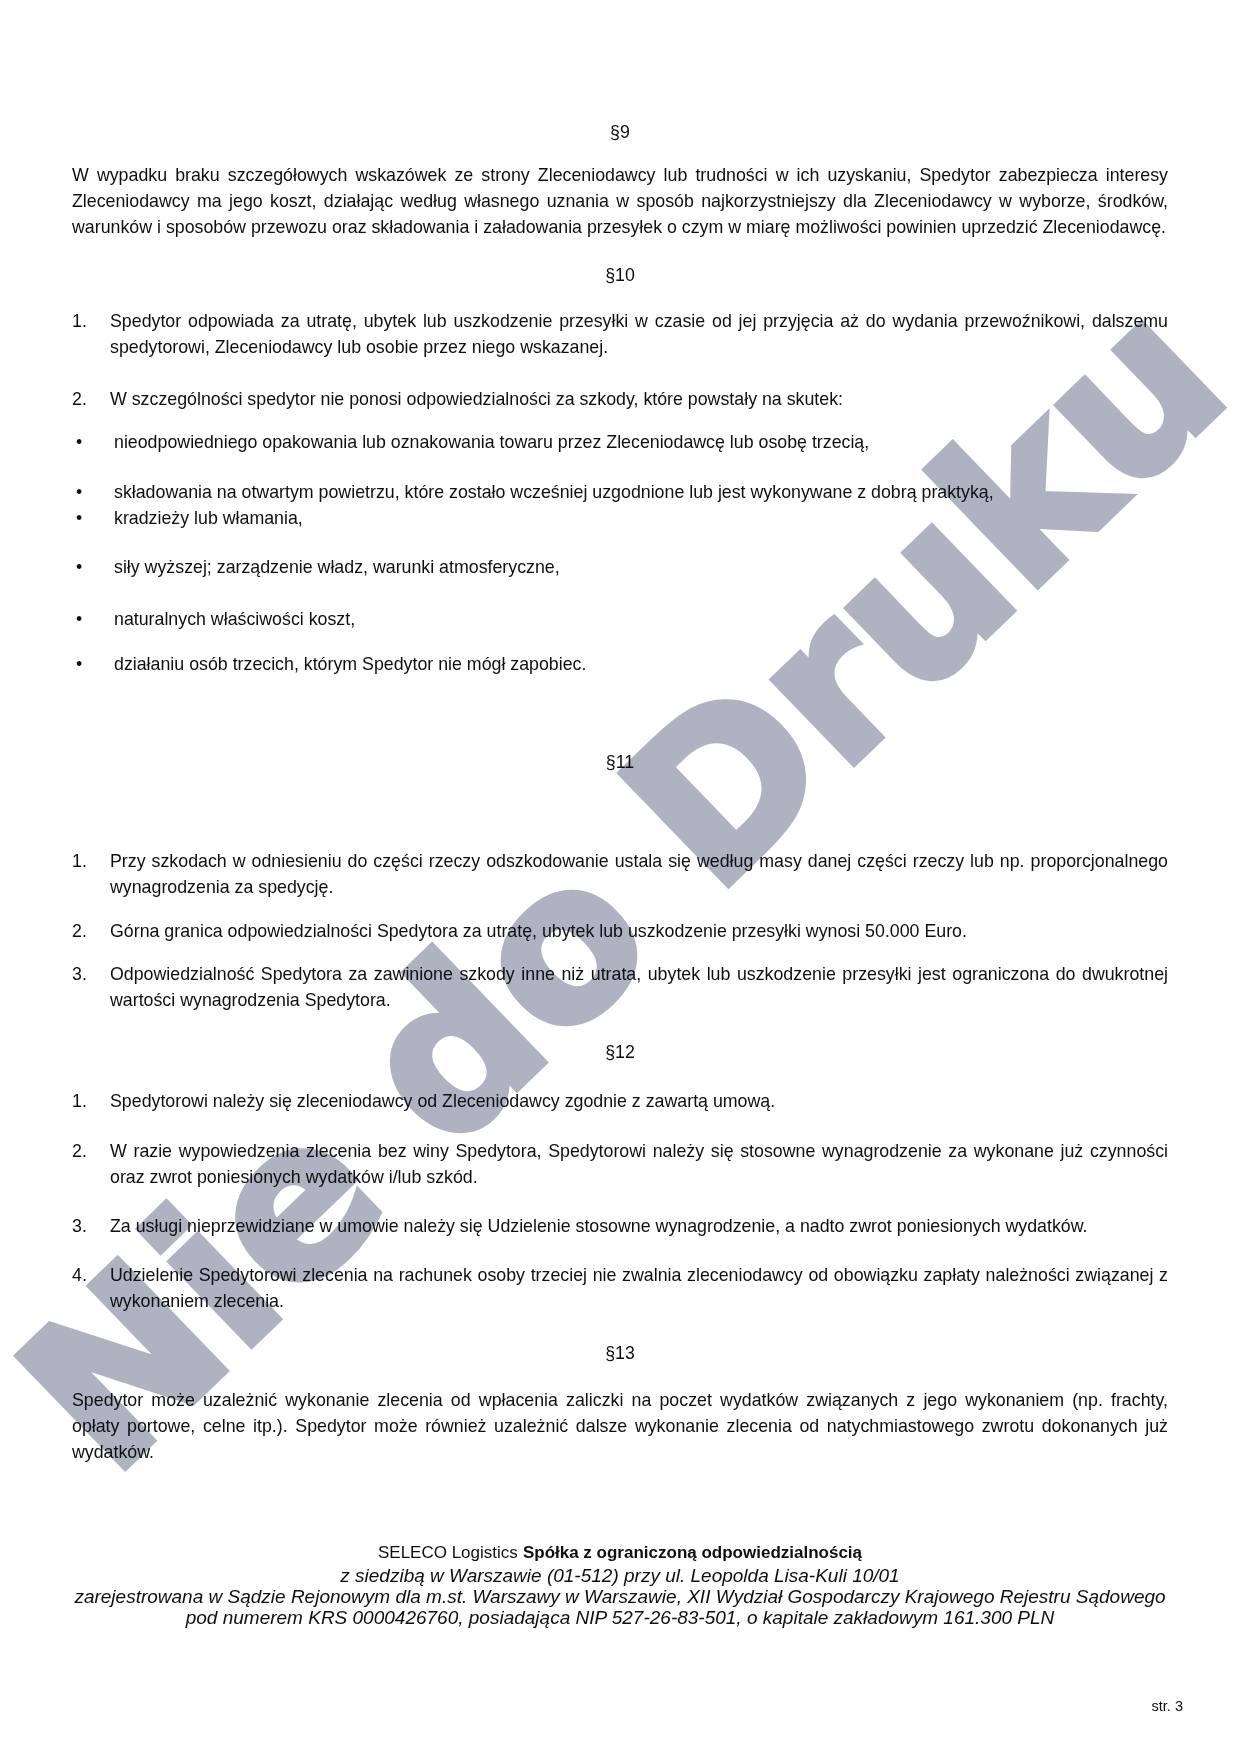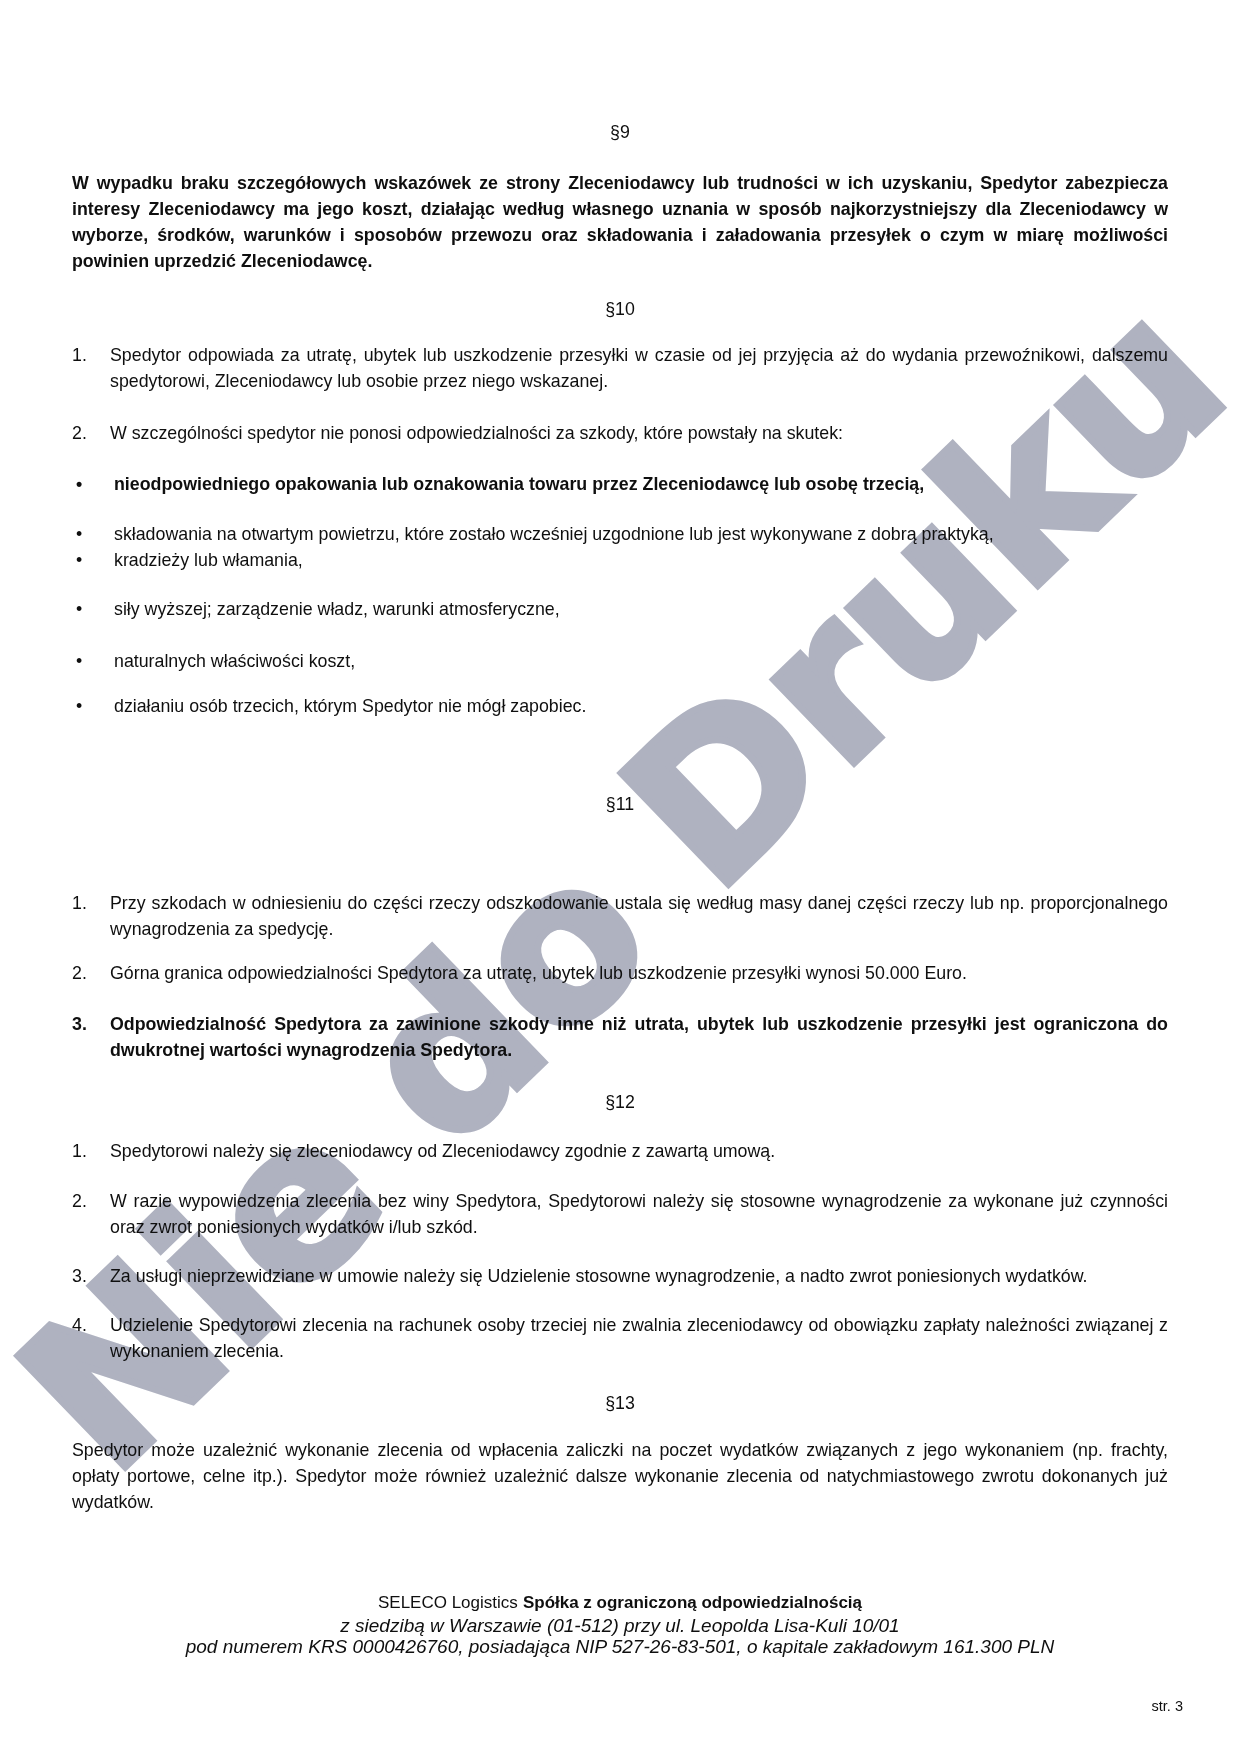--- a/index.html
+++ b/index.html
@@ -33,21 +33,21 @@
   .sec-heading{
     margin:0;text-align:center;
     font-size:17.8px;font-weight:normal;line-height:26px;
   }
   .para{margin:0;text-align:justify;}
   .num-item,.bullet-item{display:flex;margin:0;}
   .marker{flex:0 0 38px;}
   .bullet-item .marker{padding-left:4px;}
   .itext{flex:1;text-align:justify;}
   
-  .mt25{margin-top:25px;font-weight:bold;} .mt30{margin-top:22px;} .mt20{margin-top:20px;}
+  .mt25{margin-top:17px;} .mt30{margin-top:22px;} .mt20{margin-top:20px;}
   .mt26{margin-top:26px;} .mt24{margin-top:24px;} .mt0{margin-top:0;}
   .mt23{margin-top:23px;} .mt19{margin-top:19px;} .mt52{margin-top:72px;}
   .mt73{margin-top:73px;} .mt18{margin-top:18px;} .mt21{margin-top:21px;}
   .footer{
     margin-top:76px;
     text-align:center;
   }
   .footer-company{font-size:17px;line-height:24px;font-style:normal;}
   .footer-company .bold{font-weight:bold;margin-left:0.30em;}
   .footer-line{font-size:19px;line-height:21px;font-style:italic;}
@@ -140,20 +140,21 @@
     </div>
 
     <h2 class="sec-heading mt26">§13</h2>
     <p class="para mt21">Spedytor może uzależnić wykonanie zlecenia od wpłacenia zaliczki na poczet wydatków związanych z jego wykonaniem (np. frachty, opłaty portowe, celne itp.). Spedytor może również uzależnić dalsze wykonanie zlecenia od natychmiastowego zwrotu dokonanych już wydatków.</p>
 
     <div class="footer">
       <div class="footer-company">
         <span>SELECO Logistics</span><span class="bold">Spółka z ograniczoną odpowiedzialnością</span>
       </div>
       <div class="footer-line">z siedzibą w Warszawie (01-512) przy ul. Leopolda Lisa-Kuli 10/01</div>
+      <div class="footer-line">zarejestrowana w Sądzie Rejonowym dla m.st. Warszawy w Warszawie, XII Wydział Gospodarczy Krajowego Rejestru Sądowego</div>
       <div class="footer-line">pod numerem KRS 0000426760, posiadająca NIP 527-26-83-501, o kapitale zakładowym 161.300 PLN</div>
     </div>
 
   </div>
 
   <div class="pagenum">str. 3</div>
 
 </div>
 
 </body></html>

